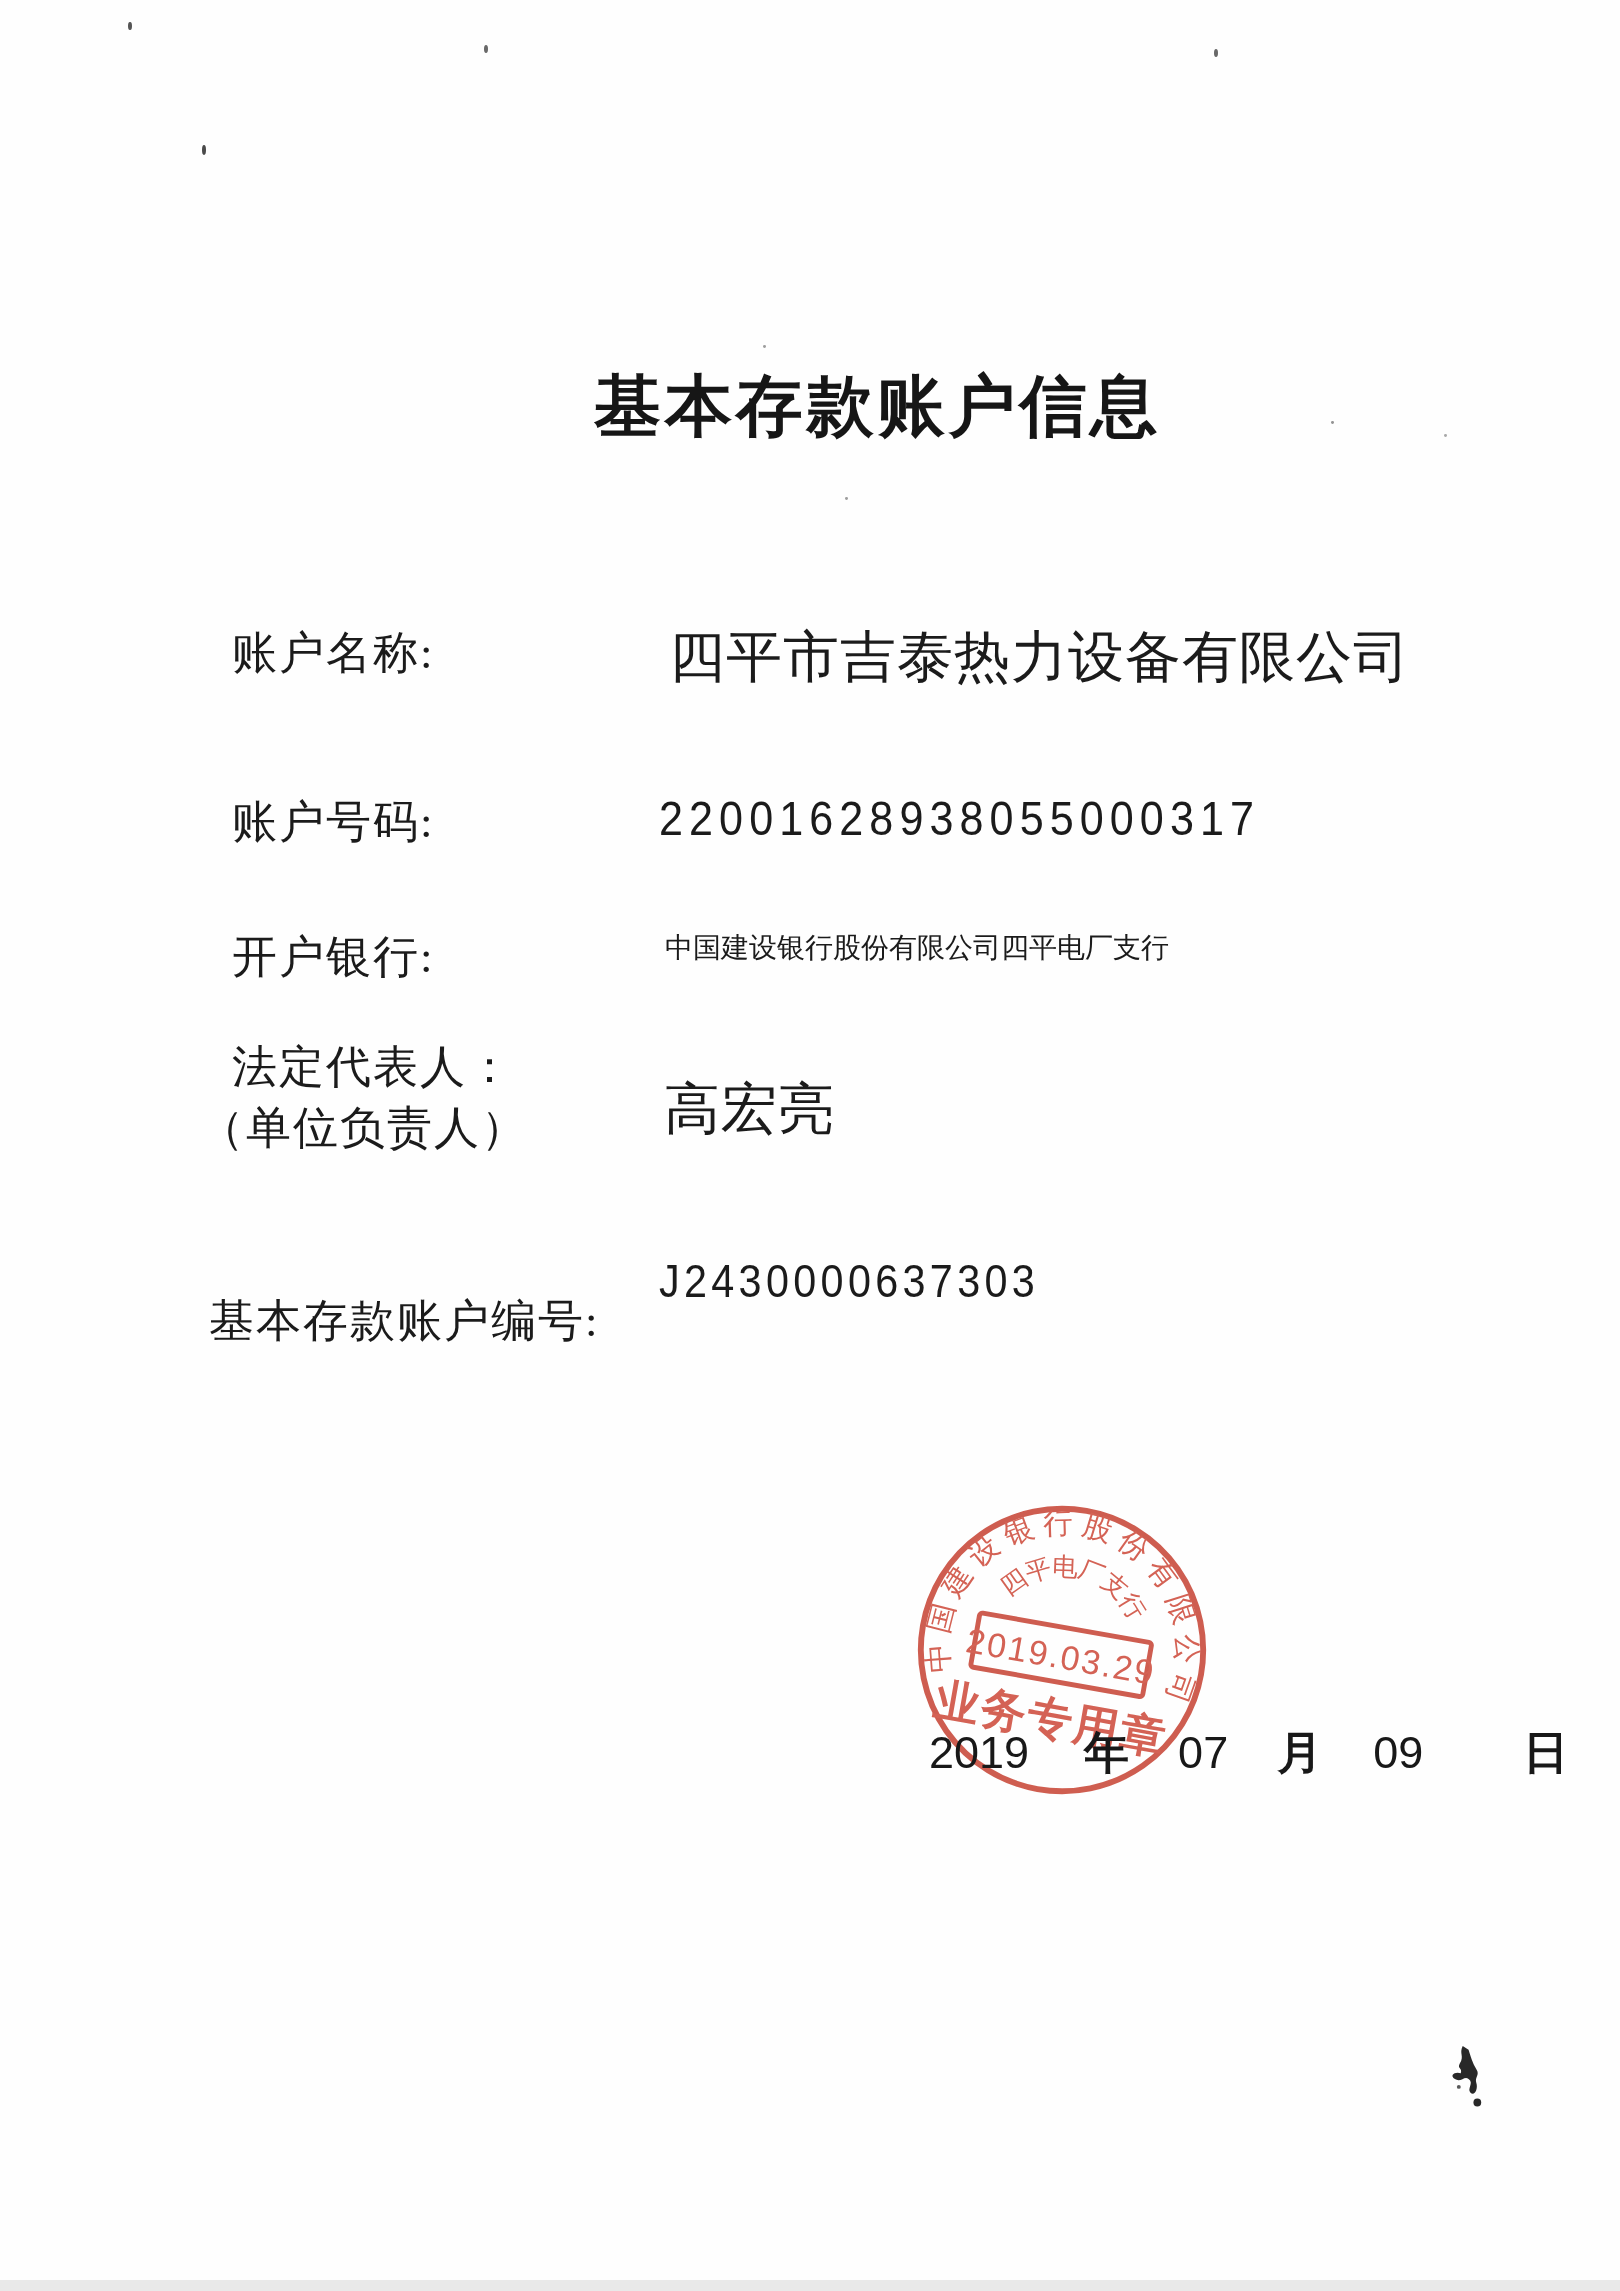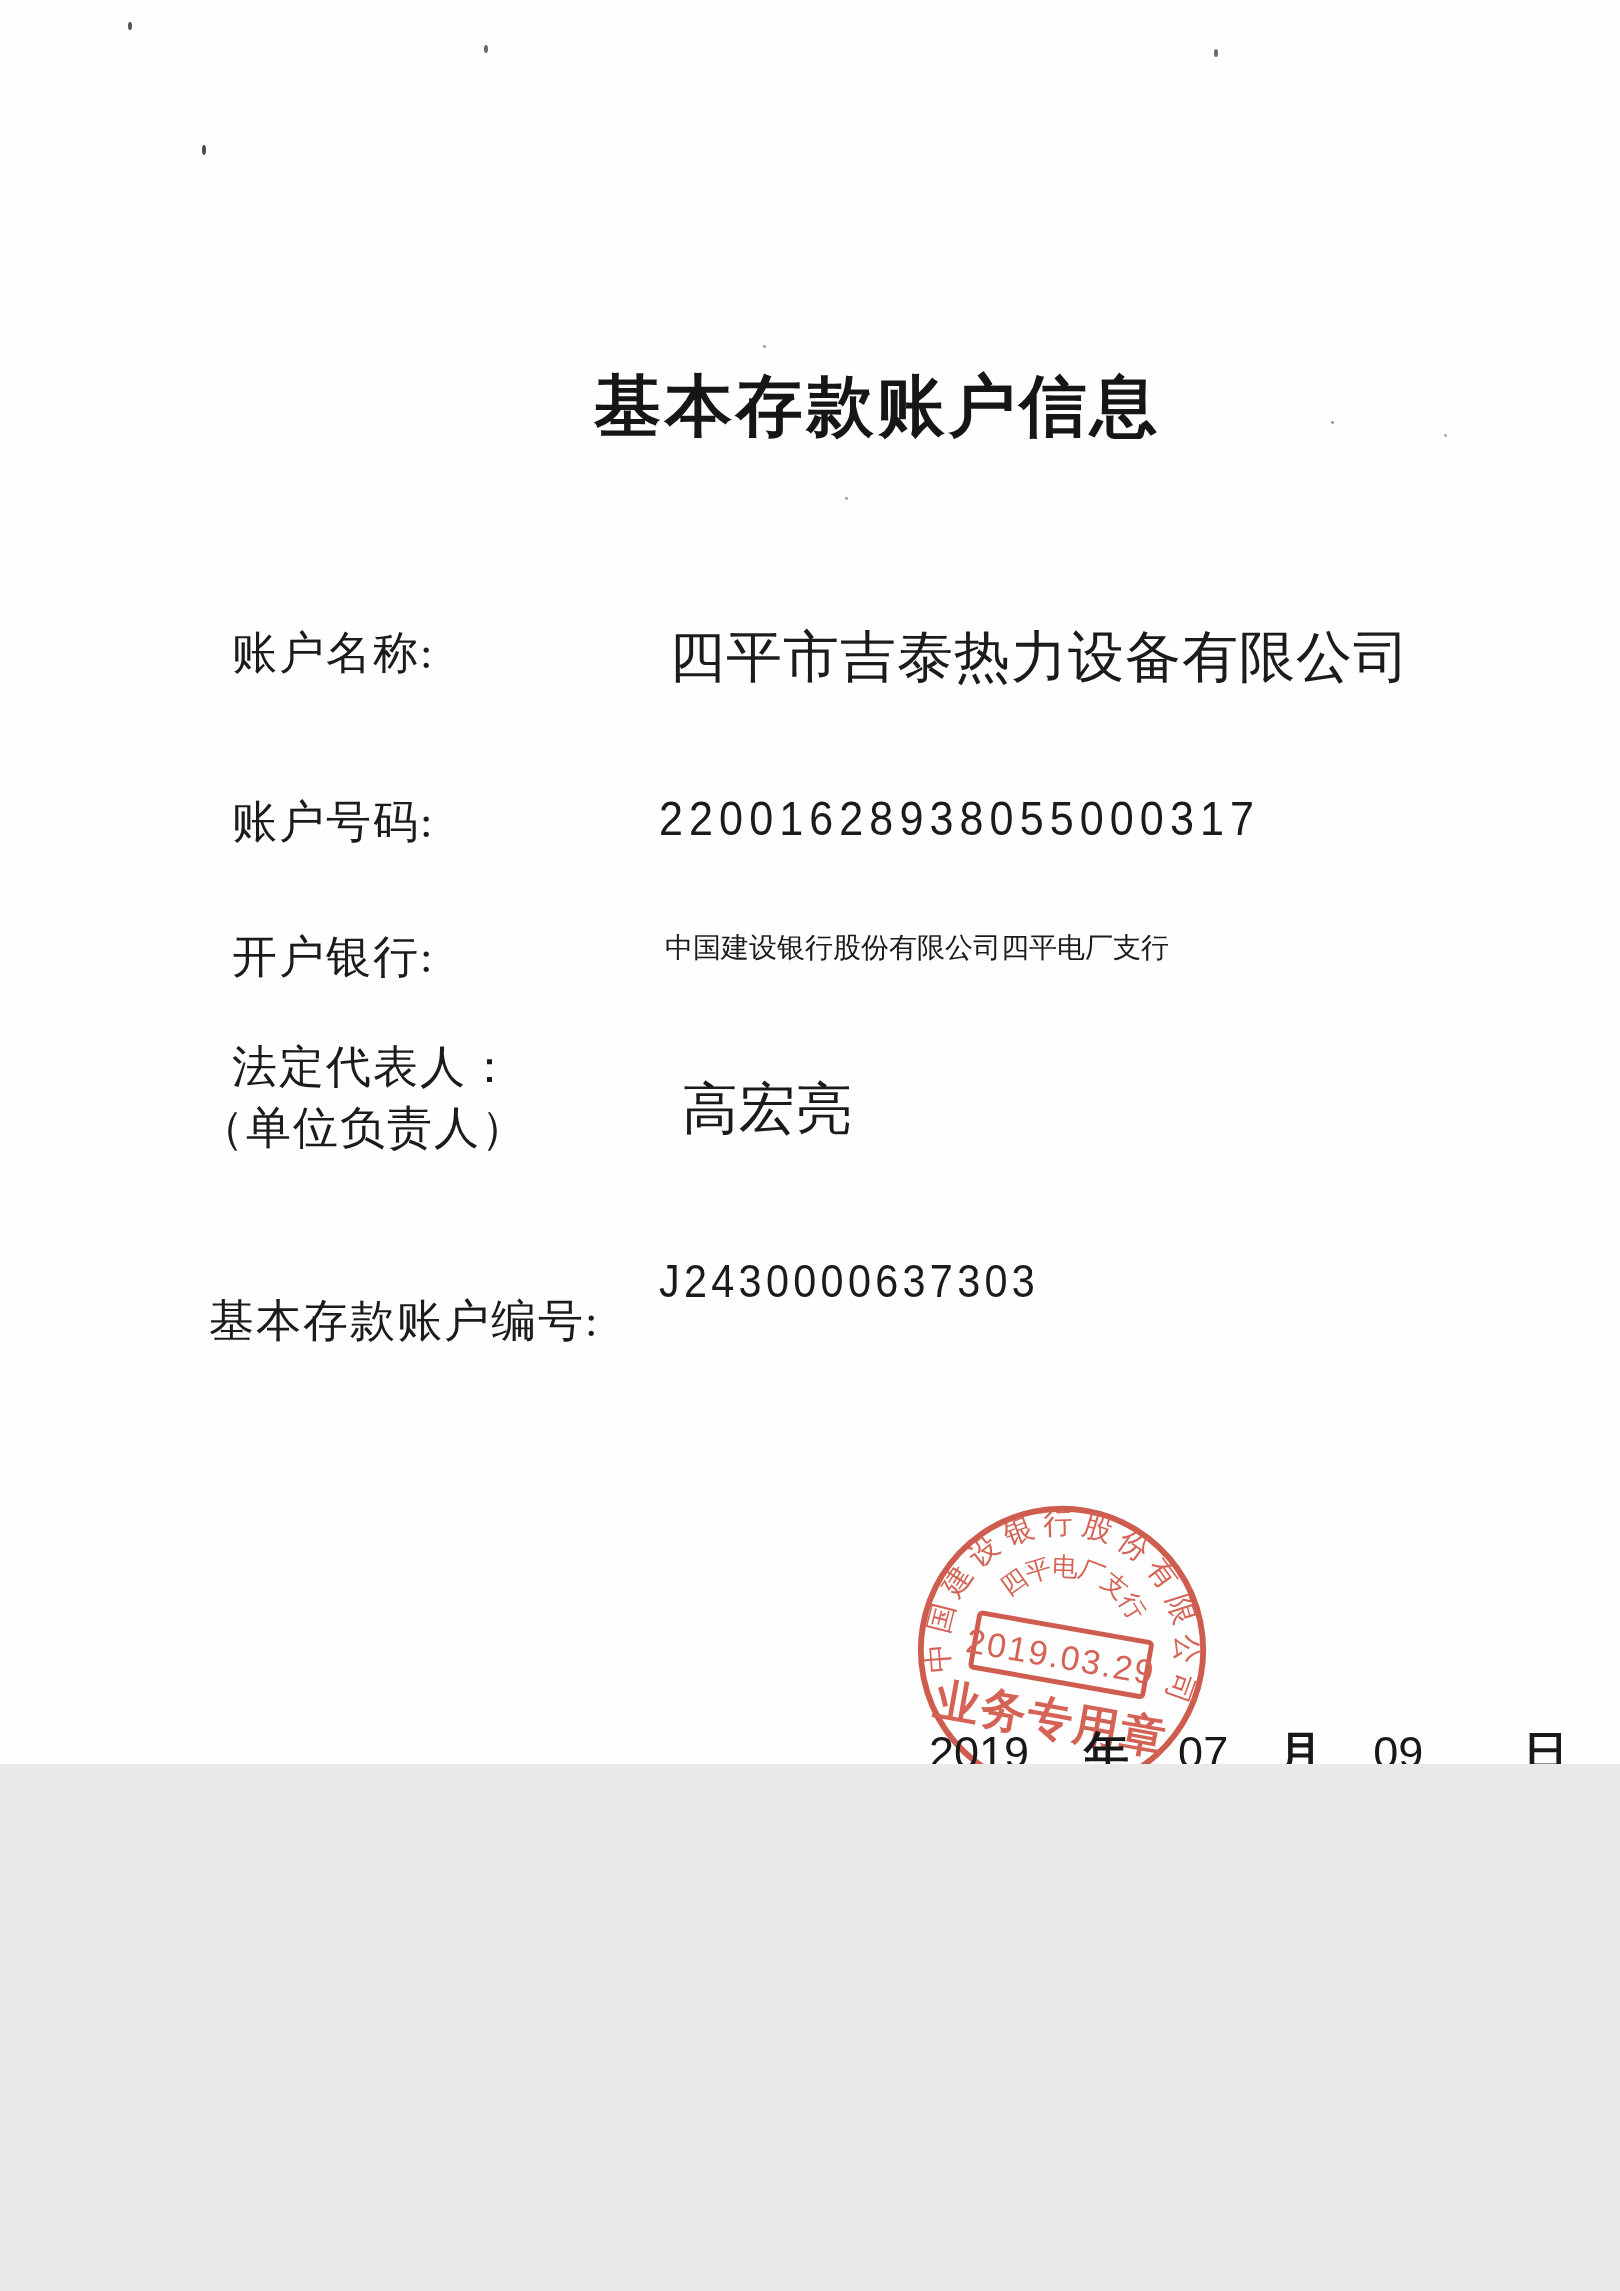--- a/index.html
+++ b/index.html
@@ -1,18 +1,18 @@
 <!DOCTYPE html>
 <html><head>
 <meta charset="utf-8">
 <style>
   html,body{margin:0;padding:0;background:#e9e9e9;}
   .page{
     position:relative;
-    width:1620px;height:1764px;
+    width:1620px;height:2280px;
     background:#fefefe;
     overflow:hidden;
     font-family:"Liberation Serif","DejaVu Serif",serif;
     color:#1b1b1b;
   }
   .doc-title{
     position:absolute;left:594px;top:361px;
     font-size:67px;font-weight:700;letter-spacing:3.9px;
     color:#161616;white-space:nowrap;
   }
@@ -30,21 +30,21 @@
     letter-spacing:6.9px;font-weight:500;
   }
   .lbl-1{left:232px;top:623px;}
   .val-1{left:669px;top:620px;}
   .lbl-2{left:232px;top:792px;}
   .val-2{left:659px;top:790px;font-size:49px;}
   .lbl-3{left:232px;top:927px;}
   .val-3{left:665px;top:929px;font-size:28px;letter-spacing:0;}
   .lbl-4a{left:232px;top:1037px;}
   .lbl-4b{left:199px;top:1098px;}
-  .val-4{left:664px;top:1072px;margin-left:18px;}
+  .val-4{left:664px;top:1072px;}
   .lbl-5{left:209px;top:1251px;margin-top:40px;}
   .val-5{left:659px;top:1253px;font-size:47px;letter-spacing:4.9px;}
   .date-line{
     position:absolute;left:929px;top:1723px;
     display:flex;align-items:baseline;
     font-size:45px;color:#181818;
     font-family:"Liberation Sans","DejaVu Sans",sans-serif;
     gap:20px;
   }
   .date-line .cjk{font-family:"Liberation Serif","DejaVu Serif",serif;font-weight:600;}

